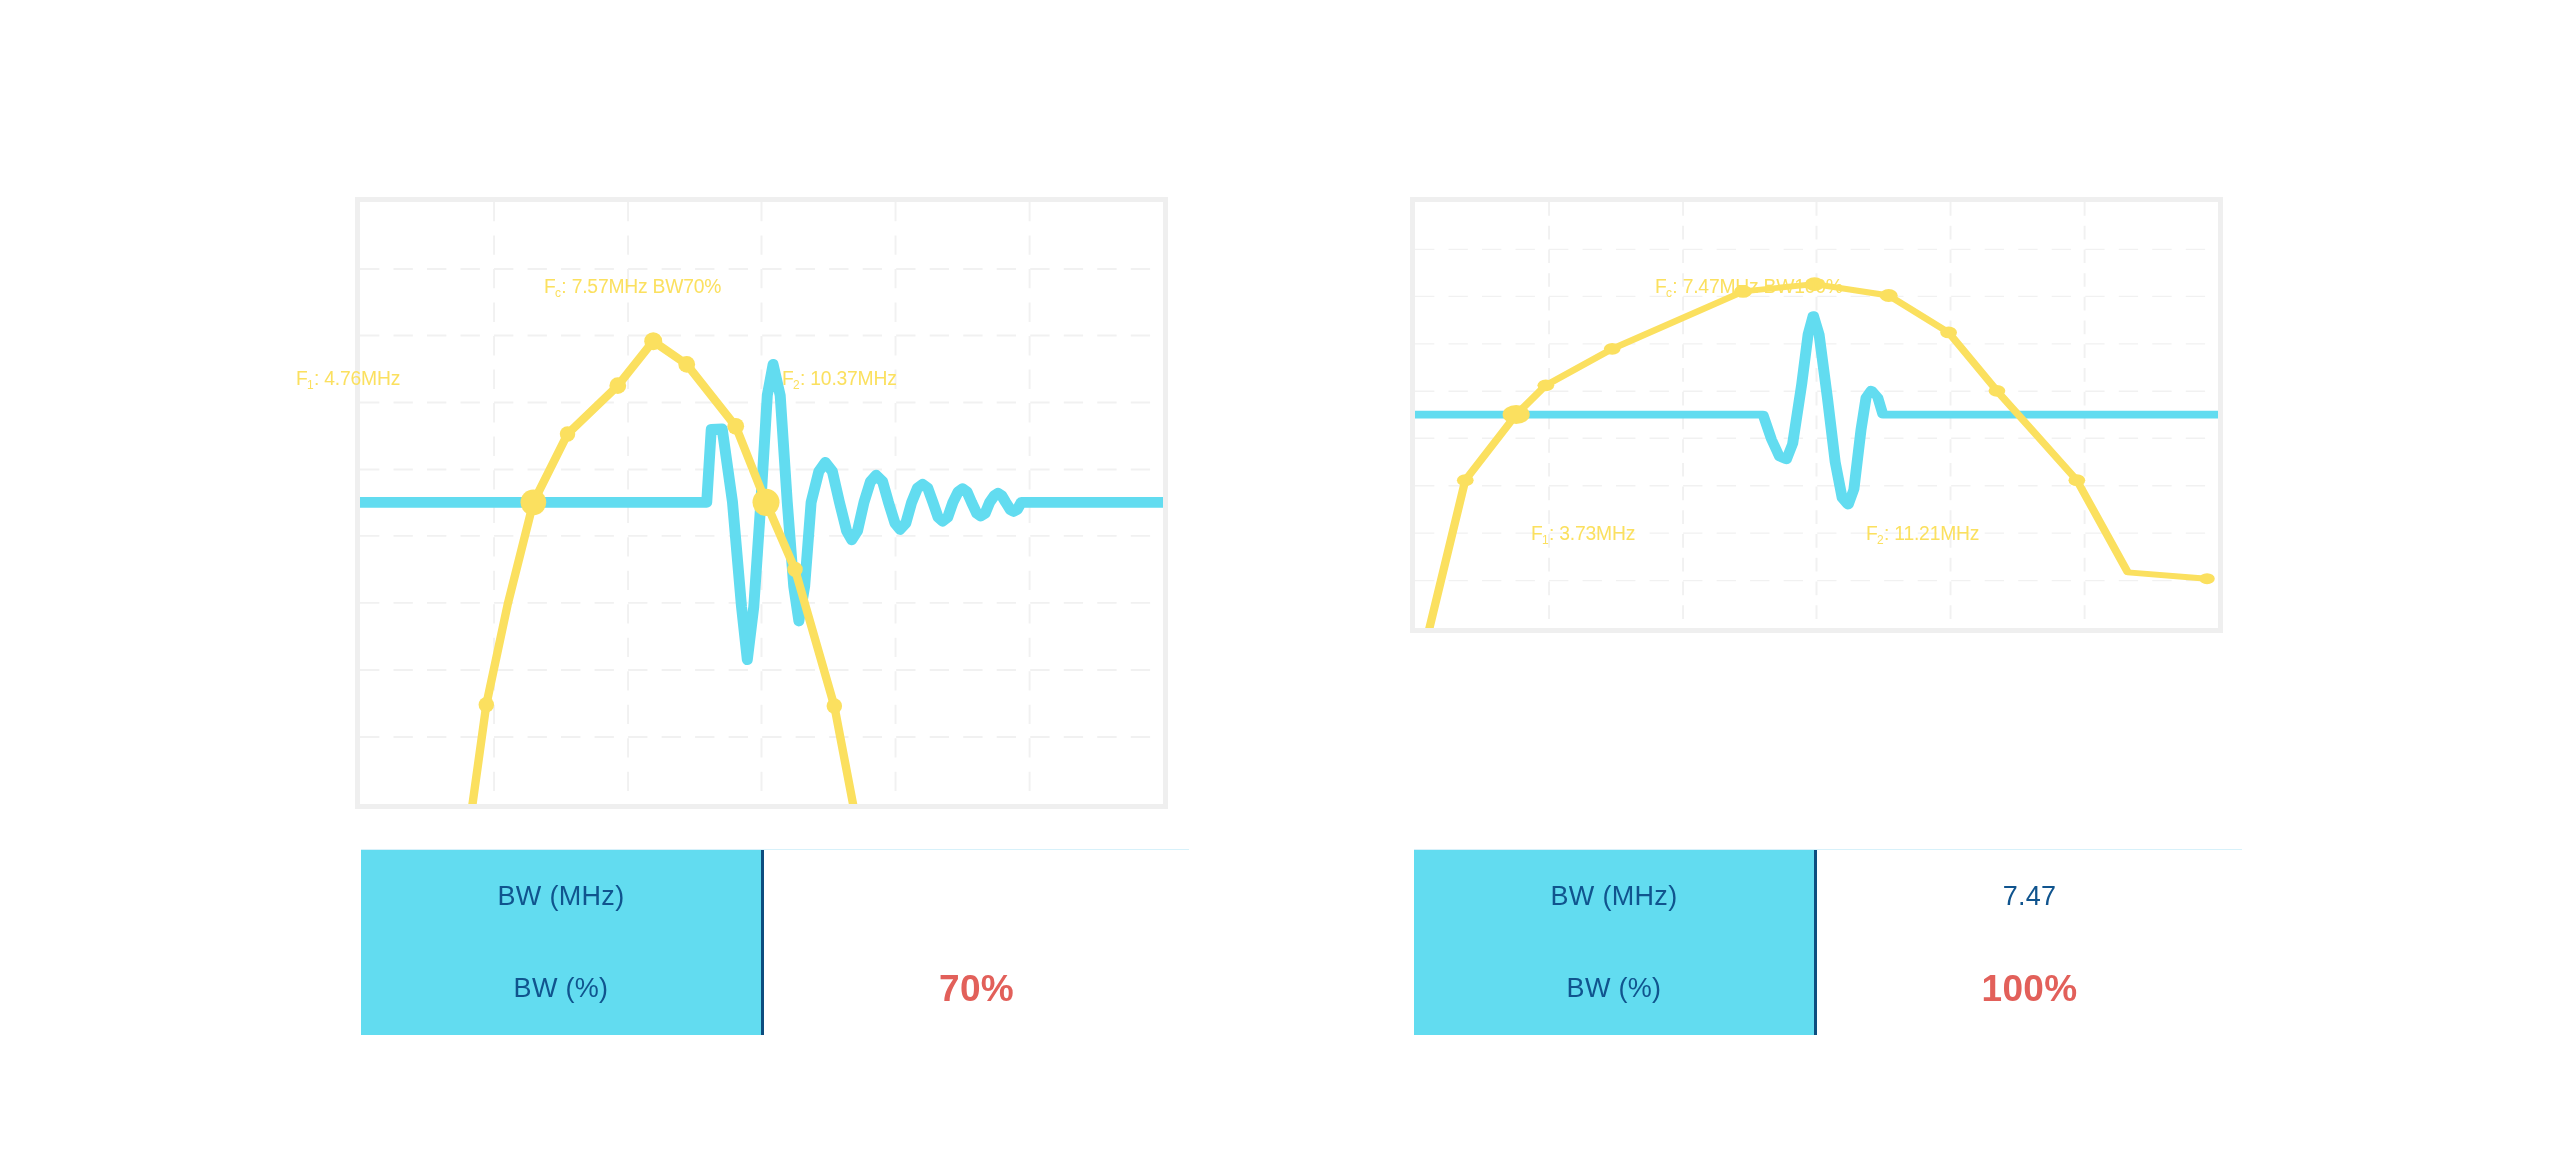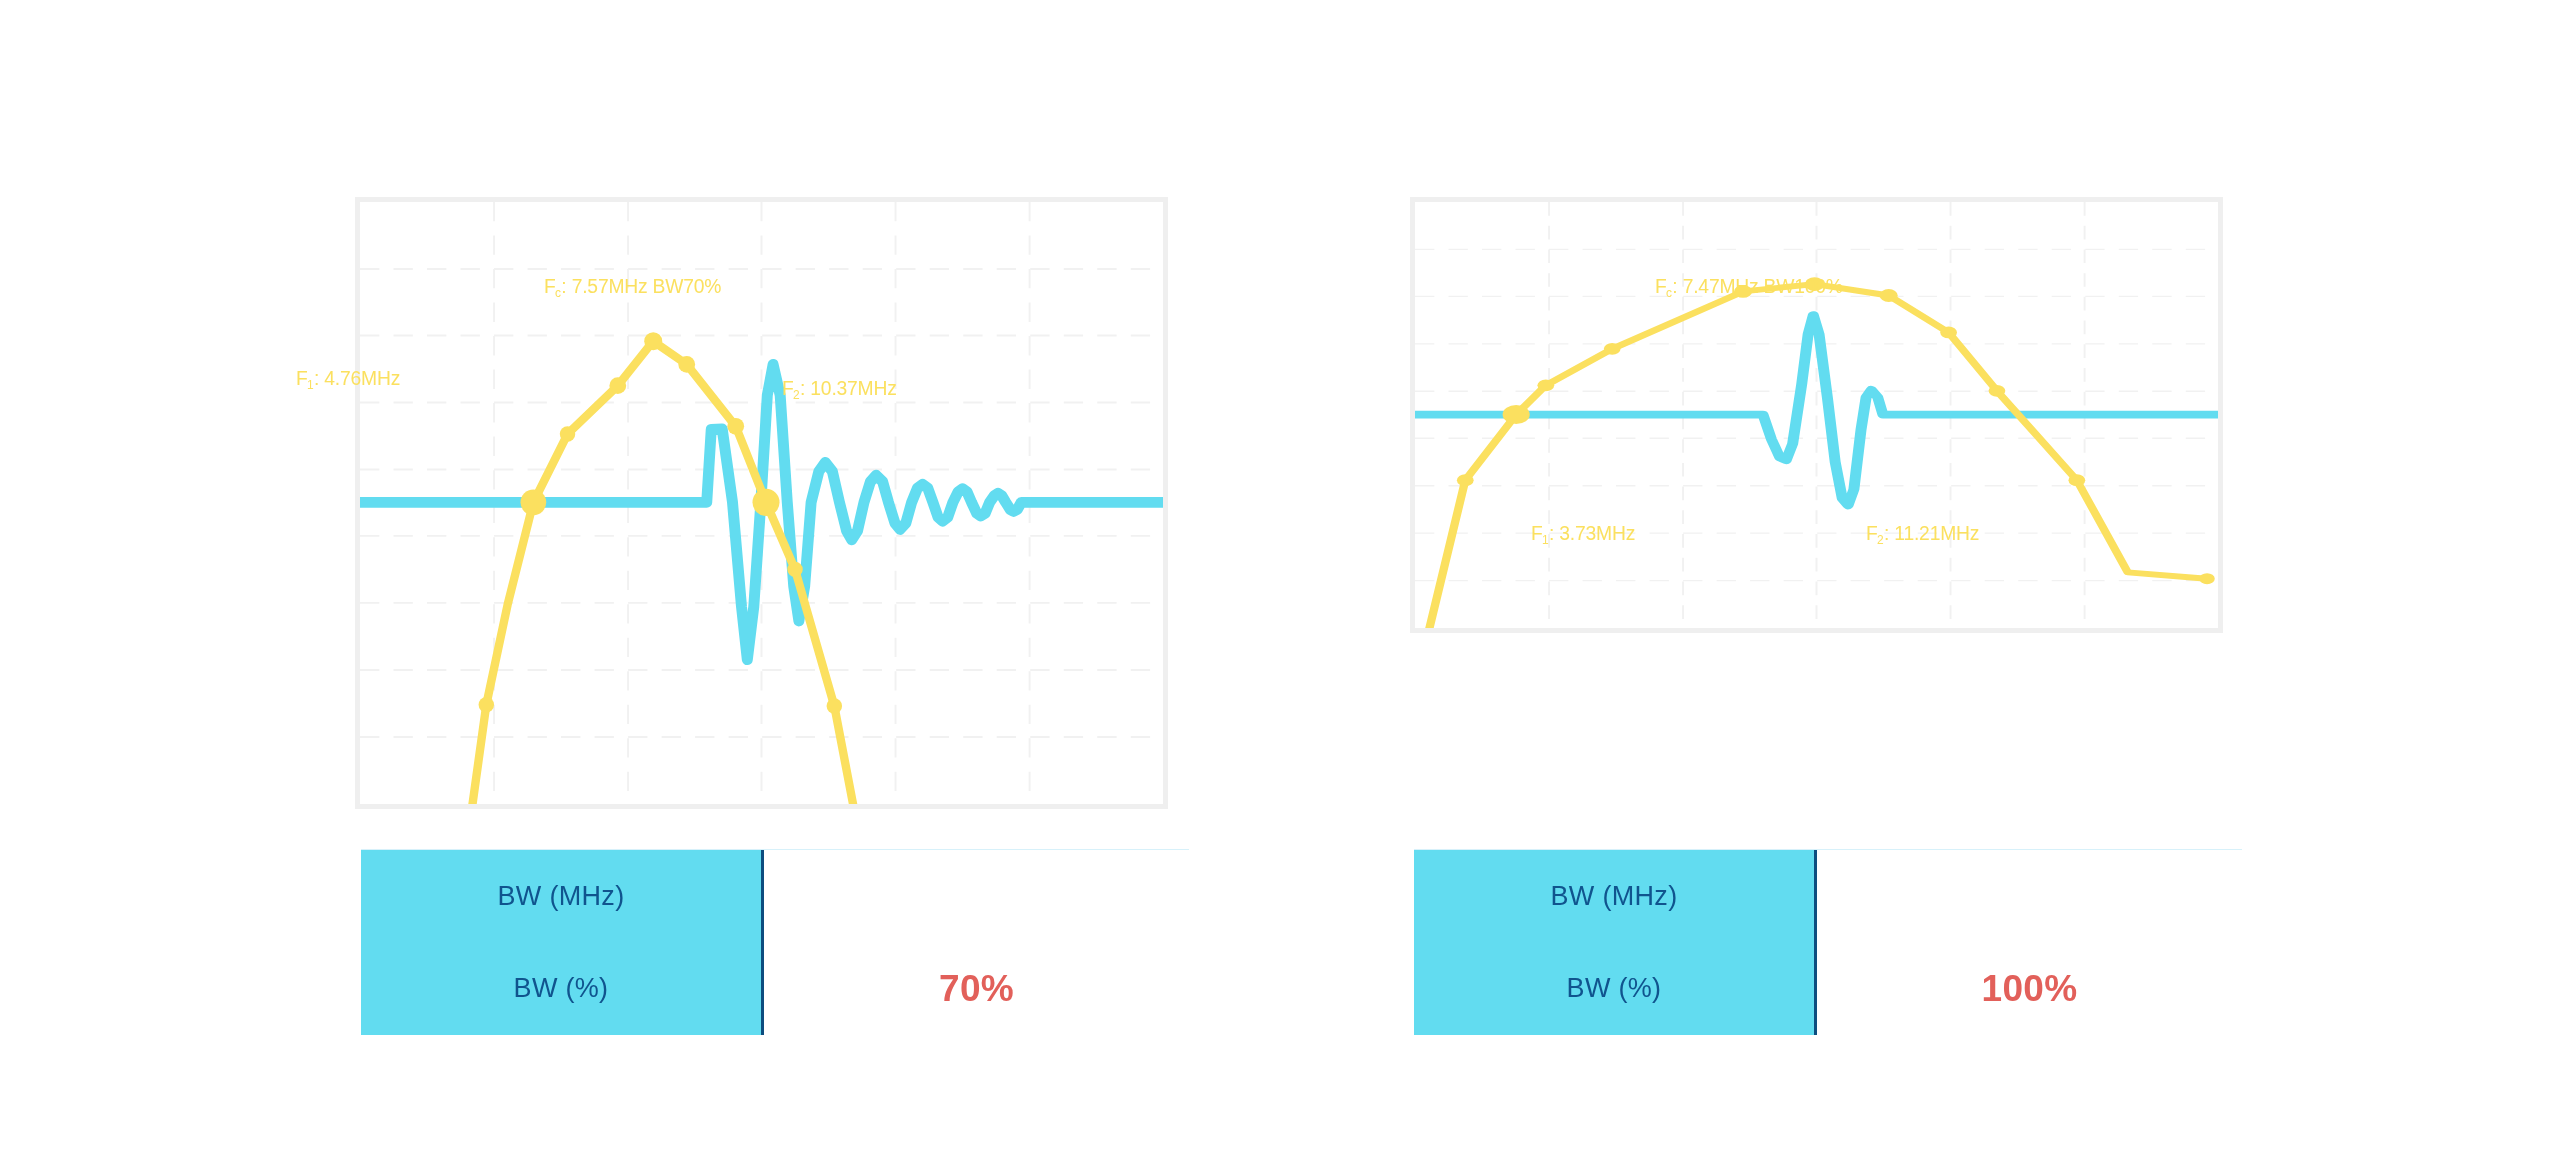--- a/index.html
+++ b/index.html
@@ -171,21 +171,21 @@
         <circle cx="736" cy="782" r="12"></circle>
       </g>
     </svg>
 
     <div class="annot" style="left:184px; top:75px;">
       <span>F<sub>c</sub></span><span>: 7.57MHz BW70%</span>
     </div>
     <div class="annot" style="left:-64px; top:167px;">
       <span>F<sub>1</sub></span><span>: 4.76MHz</span>
     </div>
-    <div class="annot" style="left:422px; top:177px;">
+    <div class="annot" style="left:422px; top:167px;">
       <span>F<sub>2</sub></span><span>: 10.37MHz</span>
     </div>
   </div>
 
   <div class="panel right">
     <svg class="panel-svg" viewBox="0 0 1246 934" preserveAspectRatio="none">
       <g stroke="#f1f1f1" stroke-width="3" stroke-dasharray="30 22">
         <line x1="208" y1="0" x2="208" y2="934"></line>
         <line x1="416" y1="0" x2="416" y2="934"></line>
         <line x1="623" y1="0" x2="623" y2="934"></line>
@@ -245,20 +245,23 @@
       <div class="bw-head">BW (%)</div>
       <div class="bw-val">
         <span class="val-pct">70%</span>
       </div>
     </div>
   </div>
 
   <div class="bw-table right">
     <div class="bw-row row-top">
       <div class="bw-head">BW (MHz)</div>
+      <div class="bw-val">
+        <span class="val-num">7.47</span>
+      </div>
     </div>
     <div class="rule"></div>
     <div class="bw-row row-bottom">
       <div class="bw-head">BW (%)</div>
       <div class="bw-val">
         <span class="val-pct">100%</span>
       </div>
     </div>
   </div>
 

